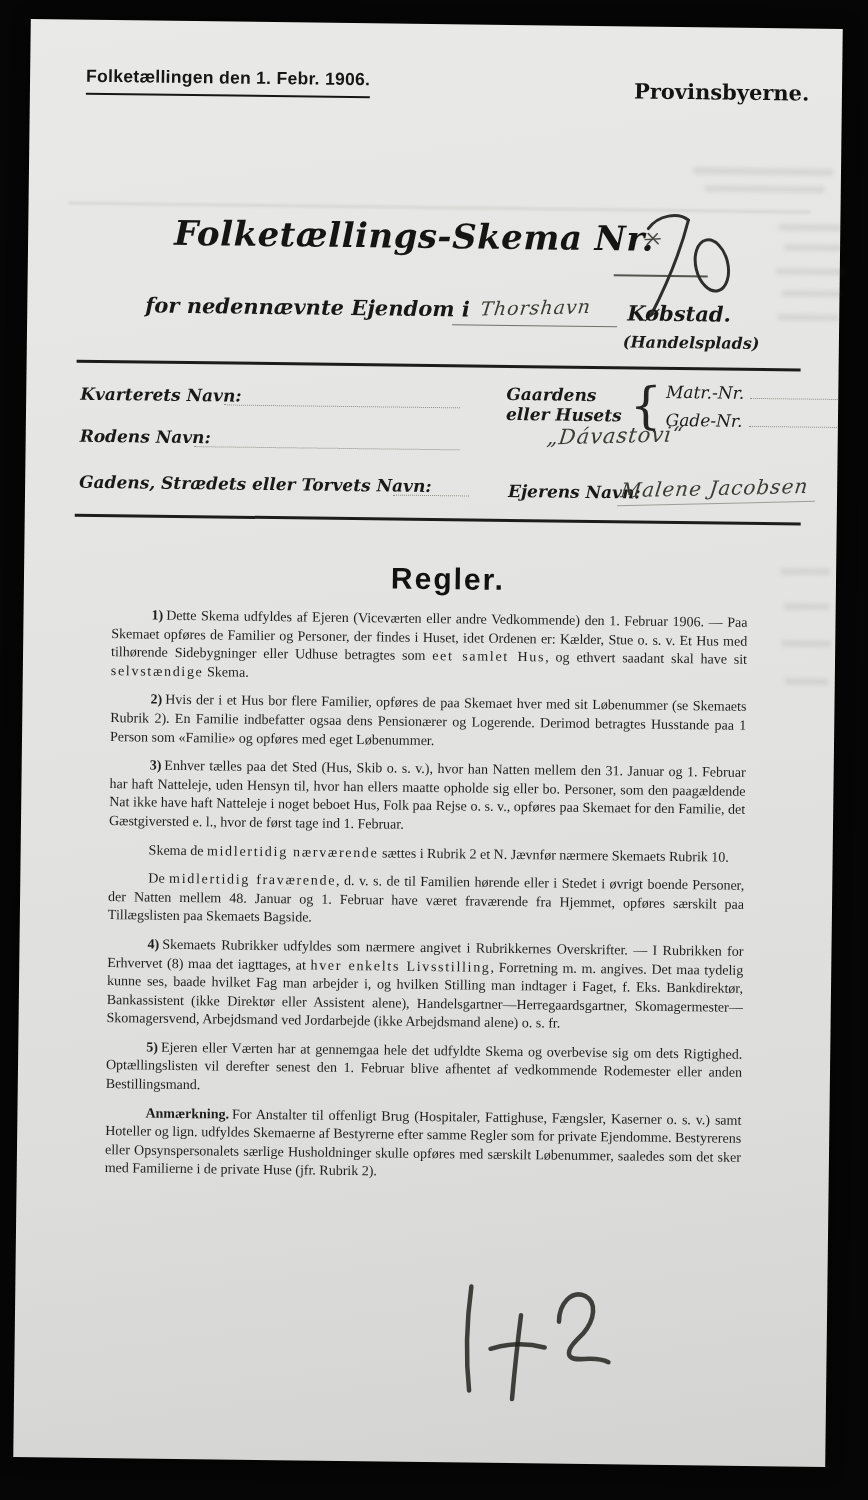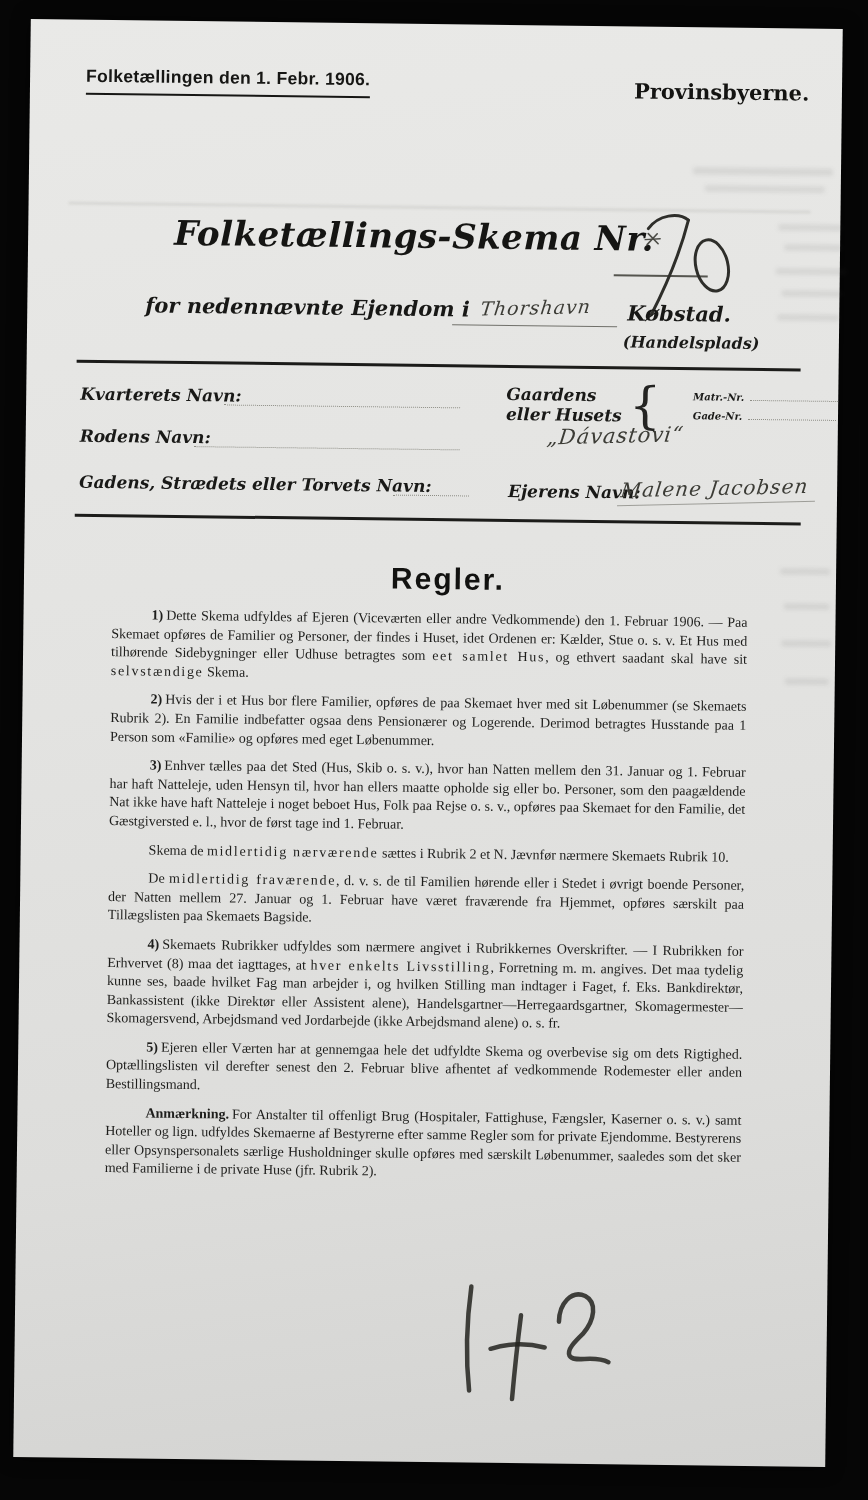--- a/index.html
+++ b/index.html
@@ -93,22 +93,22 @@
   .gaard-label { font-size: 17px; }
   .brace {
     font-family: "DejaVu Serif", serif;
     font-size: 50px; font-weight: normal; color: #242422;
     line-height: 58px; margin: 0 4px 0 6px;
   }
   .nr-col { display: flex; flex-direction: column; gap: 8px; }
   .nr-row { display: flex; align-items: baseline; }
   .nr-small {
     font-family: "DejaVu Serif", serif;
-    font-style: italic; font-weight: bold;
-    font-size: 10px; color: #1b1b19; white-space: nowrap; margin-left: 28px;
+    font-style: italic; font-weight: normal;
+    font-size: 17px; color: #1b1b19; white-space: nowrap;
   }
   .nr-line { width: 88px; margin-left: 6px; border-bottom: 1.5px dotted #8d8d85; }
 
   .owner-label { left: 483px; top: 456px; }
 
   
   .hw {
     font-family: "DejaVu Serif", serif;
     font-style: italic; color: #3c3c36;
     transform: rotate(-2deg) skewX(-8deg);
@@ -231,27 +231,27 @@
       <p class="rule-p">
         <span class="marker">2)</span><span>Hvis der i et Hus bor flere Familier, opføres de paa Skemaet hver med sit Løbenummer (se Skemaets Rubrik 2). En Familie indbefatter ogsaa dens Pensionærer og Logerende. Derimod betragtes Husstande paa 1 Person som «Familie» og opføres med eget Løbenummer.</span>
       </p>
       <p class="rule-p">
         <span class="marker">3)</span><span>Enhver tælles paa det Sted (Hus, Skib o. s. v.), hvor han Natten mellem den 31. Januar og 1. Februar har haft Natteleje, uden Hensyn til, hvor han ellers maatte opholde sig eller bo. Personer, som den paagældende Nat ikke have haft Natteleje i noget beboet Hus, Folk paa Rejse o. s. v., opføres paa Skemaet for den Familie, det Gæstgiversted e. l., hvor de først tage ind 1. Februar.</span>
       </p>
       <p class="rule-p">
         <span>Skema de </span><span class="sperr">midlertidig nærværende</span><span> sættes i Rubrik 2 et N. Jævnfør nærmere Skemaets Rubrik 10.</span>
       </p>
       <p class="rule-p">
-        <span>De </span><span class="sperr">midlertidig fraværende</span><span>, d. v. s. de til Familien hørende eller i Stedet i øvrigt boende Personer, der Natten mellem 27. Januar og 1. Februar have været fraværende fra Hjemmet, opføres særskilt paa Tillægslisten paa Skemaets Bagside.</span>
+        <span>De </span><span class="sperr">midlertidig fraværende</span><span>, d. v. s. de til Familien hørende eller i Stedet i øvrigt boende Personer, der Natten mellem 48. Januar og 1. Februar have været fraværende fra Hjemmet, opføres særskilt paa Tillægslisten paa Skemaets Bagside.</span>
       </p>
       <p class="rule-p">
         <span class="marker">4)</span><span>Skemaets Rubrikker udfyldes som nærmere angivet i Rubrikkernes Overskrifter. — I Rubrikken for Erhvervet (8) maa det iagttages, at </span><span class="sperr">hver enkelts Livsstilling</span><span>, Forretning m. m. angives. Det maa tydelig kunne ses, baade hvilket Fag man arbejder i, og hvilken Stilling man indtager i Faget, f. Eks. Bankdirektør, Bankassistent (ikke Direktør eller Assistent alene), Handelsgartner—Herregaardsgartner, Skomagermester—Skomagersvend, Arbejdsmand ved Jordarbejde (ikke Arbejdsmand alene) o. s. fr.</span>
       </p>
       <p class="rule-p">
-        <span class="marker">5)</span><span>Ejeren eller Værten har at gennemgaa hele det udfyldte Skema og overbevise sig om dets Rigtighed. Optællingslisten vil derefter senest den 2. Februar blive afhentet af vedkommende Rodemester eller anden Bestillingsmand.</span>
+        <span class="marker">5)</span><span>Ejeren eller Værten har at gennemgaa hele det udfyldte Skema og overbevise sig om dets Rigtighed. Optællingslisten vil derefter senest den 1. Februar blive afhentet af vedkommende Rodemester eller anden Bestillingsmand.</span>
       </p>
       <p class="rule-p">
         <span class="marker">Anmærkning.</span><span>For Anstalter til offenligt Brug (Hospitaler, Fattighuse, Fængsler, Kaserner o. s. v.) samt Hoteller og lign. udfyldes Skemaerne af Bestyrerne efter samme Regler som for private Ejendomme. Bestyrerens eller Opsynspersonalets særlige Husholdninger skulle opføres med særskilt Løbenummer, saaledes som det sker med Familierne i de private Huse (jfr. Rubrik 2).</span>
       </p>
     </div>
 
     <svg class="tally-svg abs" width="220" height="130" viewBox="0 0 220 130" aria-label="1+2">
       <path d="M 58 10 C 54 42, 53 80, 57 114" fill="none" stroke="#23231f" stroke-width="4.5" stroke-linecap="round" opacity="0.85"></path>
       <path d="M 78 72 C 96 66, 116 66, 132 70" fill="none" stroke="#23231f" stroke-width="4.5" stroke-linecap="round" opacity="0.85"></path>
       <path d="M 108 38 C 105 64, 102 96, 100 122" fill="none" stroke="#23231f" stroke-width="4.5" stroke-linecap="round" opacity="0.85"></path>

